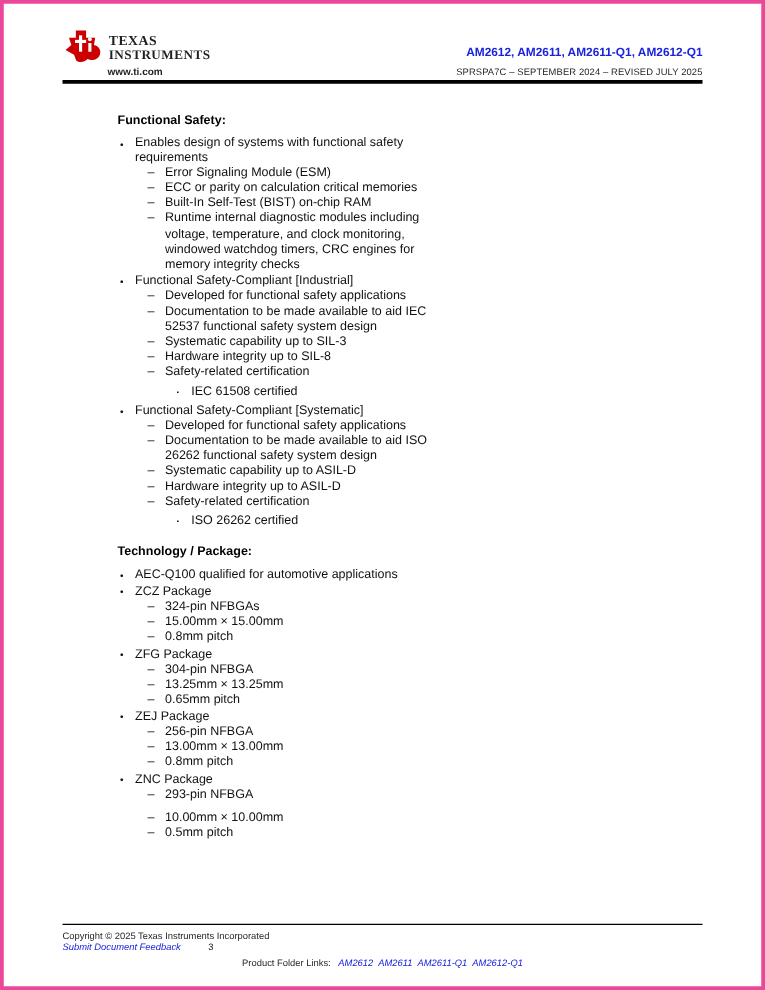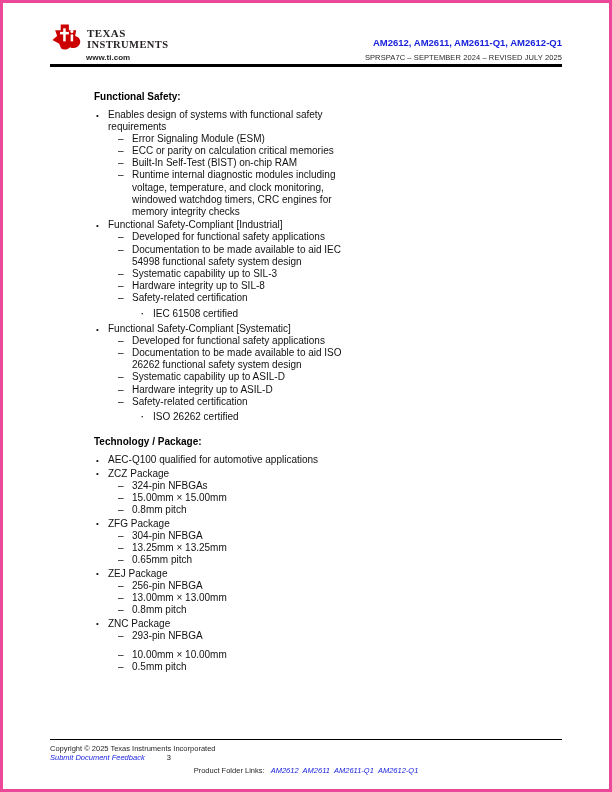--- a/index.html
+++ b/index.html
@@ -135,21 +135,21 @@
             <span class="marker">•</span>
             <span class="txt">Functional Safety-Compliant [Industrial]</span>
           </div>
           <div class="li lv2">
             <span class="marker">–</span>
             <span class="txt">Developed for functional safety applications</span>
           </div>
           <div class="li lv2">
             <span class="marker">–</span>
             <span class="txt">Documentation to be made available to aid IEC
-54998 functional safety system design</span>
+52537 functional safety system design</span>
           </div>
           <div class="li lv2">
             <span class="marker">–</span>
             <span class="txt">Systematic capability up to SIL-3</span>
           </div>
           <div class="li lv2">
             <span class="marker">–</span>
             <span class="txt">Hardware integrity up to SIL-8</span>
           </div>
           <div class="li lv2">

